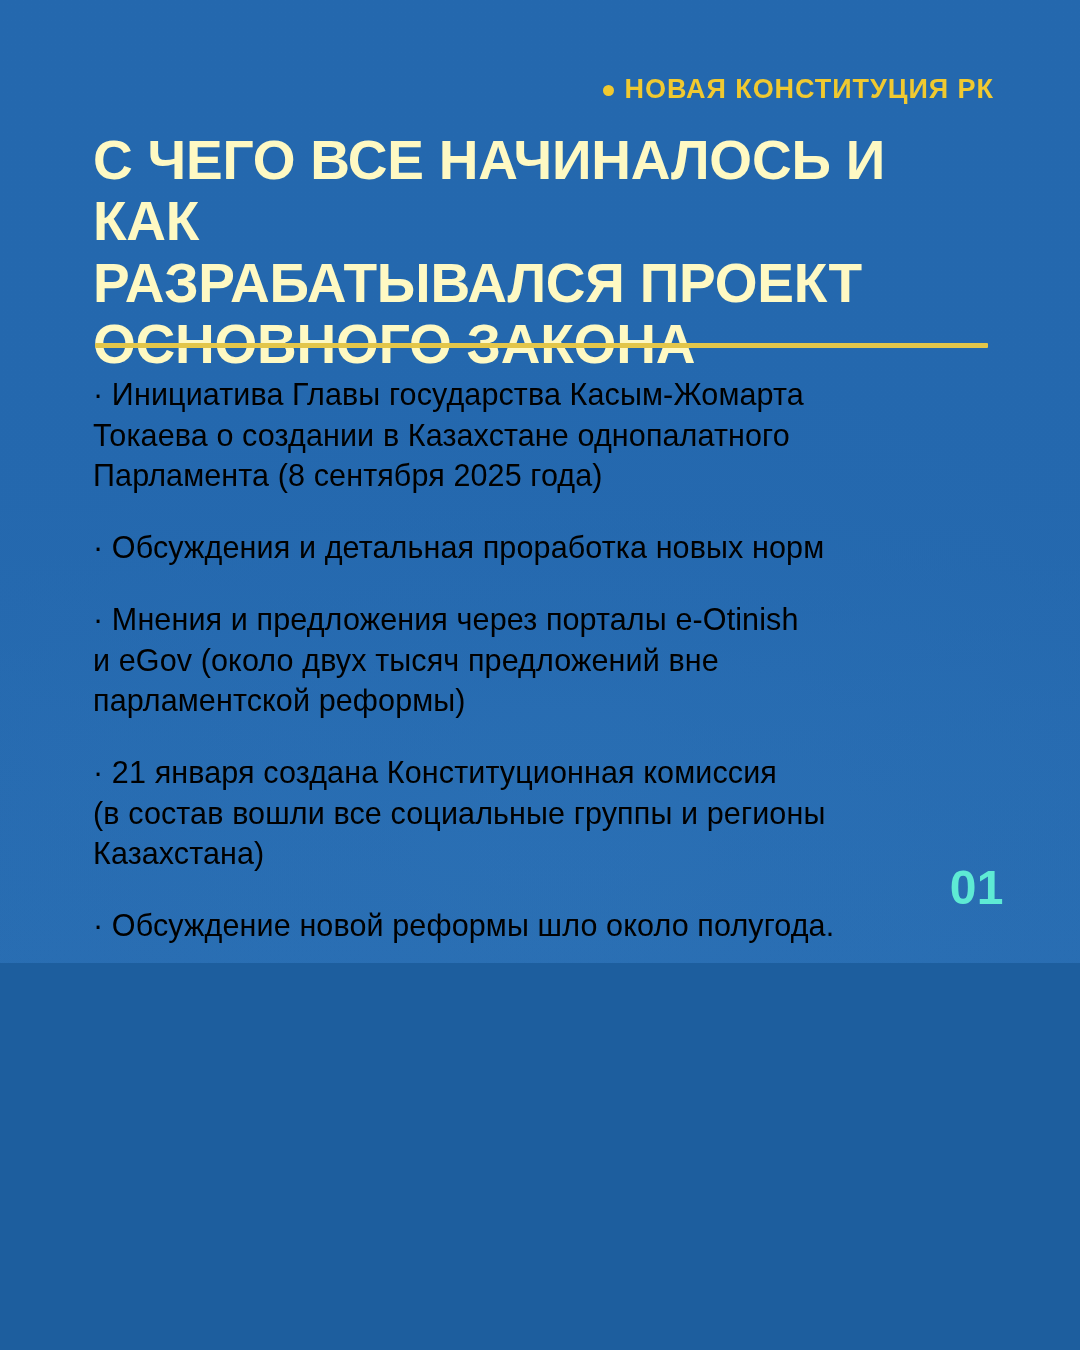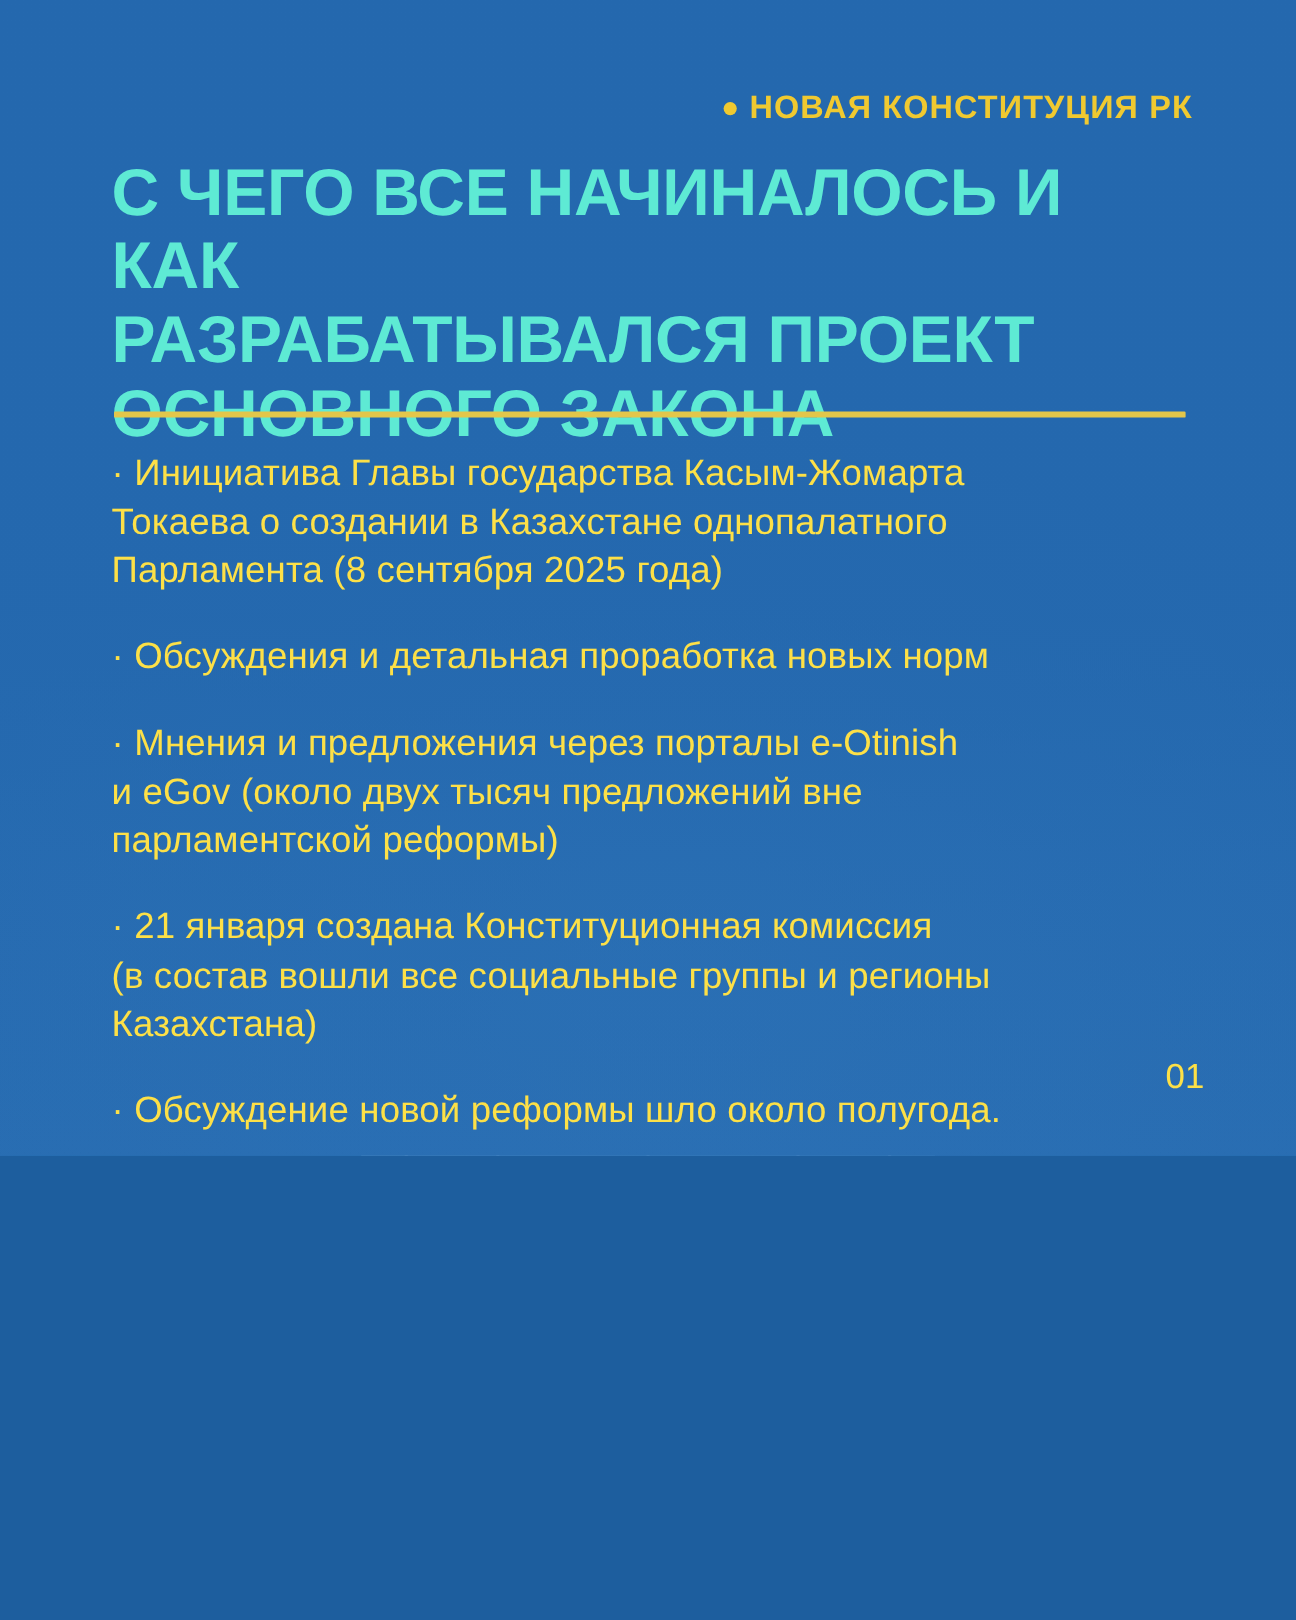--- a/index.html
+++ b/index.html
@@ -71,21 +71,21 @@
     flex: 0 0 auto;
     margin-top: 2px;
   }
 
   .title {
     position: absolute;
     top: 130px;
     left: 93px;
     width: 910px;
     margin: 0;
-    color: #5eead4;
+    color: #fef9c3;
     font-size: 55px;
     font-weight: 700;
     line-height: 1.115;
     letter-spacing: -0.004em;
     text-transform: uppercase;
   }
   .title .tline { display: block; }
 
   .divider {
     position: absolute;
@@ -97,38 +97,38 @@
     border-radius: 1px;
   }
 
   .bullets {
     position: absolute;
     top: 374px;
     left: 93px;
     width: 900px;
   }
   .bullet {
-    color: #fde047;
+    color: #000000;
     font-size: 30.5px;
     font-weight: 400;
     line-height: 1.335;
     letter-spacing: 0.004em;
     margin: 0 0 31px 0;
     text-indent: 0;
     white-space: pre-line;
   }
   .bullet:last-child { margin-bottom: 0; }
 
   .page-num {
     position: absolute;
     right: 76px;
     bottom: 48px;
-    color: #fde047;
-    font-size: 29px;
-    font-weight: 400;
+    color: #5eead4;
+    font-size: 48px;
+    font-weight: 700;
     letter-spacing: 0.01em;
   }
 </style>
 </head>
 <body>
 
 <div class="slide">
 
   <div class="bg-art">
     <svg viewBox="0 0 1080 1350" xmlns="http://www.w3.org/2000/svg" aria-hidden="true">

